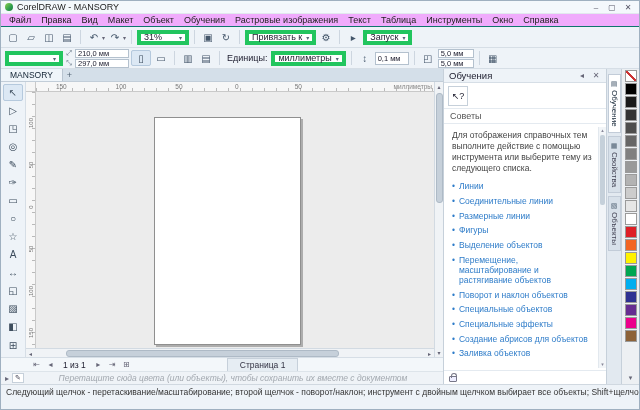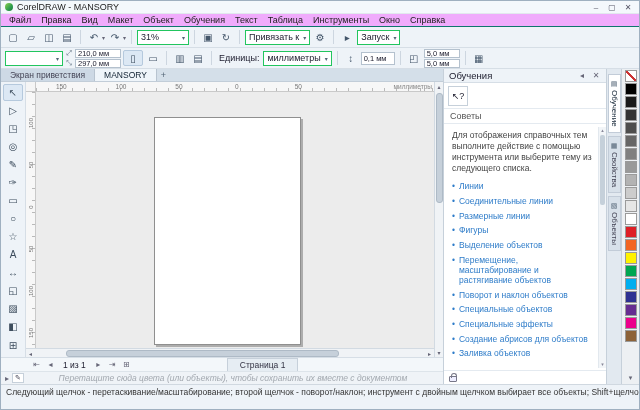--- a/index.html
+++ b/index.html
@@ -16,27 +16,27 @@
 
   
   .menubar { height:13px; background:#f0abfc; display:flex; align-items:center; padding-left:3px; border-bottom:1px solid #0f766e; }
   .menu-item { padding:0 5px; font-size:9px; color:#222; height:13px; display:flex; align-items:center; }
 
   
   .toolbar, .propbar { height:21px; background:#eef3f8; border-bottom:1px solid #d6dee6; display:flex; align-items:center; padding:0 4px; gap:2px; }
   .tbtn { min-width:16px; height:16px; display:flex; align-items:center; justify-content:center; color:#44566a; font-size:10px; border-radius:2px; }
   .tcaret { font-size:6px; color:#667; margin-left:-2px; }
   .sep { width:1px; height:14px; background:#cdd6e0; margin:0 3px; flex:0 0 auto; }
-  .combo { height:15px; border:1px solid #22c55e; background:#fff; display:flex; align-items:center; padding:0 3px; gap:4px; font-size:9px; color:#223; }
+  .combo { height:15px; border:4px solid #22c55e; background:#fff; display:flex; align-items:center; padding:0 3px; gap:4px; font-size:9px; color:#223; }
   .combo .caret { font-size:6px; color:#567; }
   .tlabel { font-size:9px; color:#223; padding:0 2px; }
   .stack { display:flex; flex-direction:column; gap:1px; justify-content:center; }
   .mini-field { display:flex; align-items:center; gap:2px; height:9px; }
   .mini-field .fic { font-size:7px; color:#567; width:8px; text-align:center; }
-  .mini-field input { width:46px; height:9px; font-size:7.5px; border:1px solid #b4c1ce; background:#fff; padding:0 2px; font-family:inherit; color:#223; }
+  .mini-field input { width:54px; height:9px; font-size:7.5px; border:1px solid #b4c1ce; background:#fff; padding:0 2px; font-family:inherit; color:#223; }
   .nudge-input { width:34px; height:13px; font-size:7.5px; border:1px solid #b4c1ce; background:#fff; padding:0 2px; font-family:inherit; color:#223; }
 
   
   .middle { flex:1; display:flex; min-height:0; }
   .left-col { flex:1; display:flex; flex-direction:column; min-width:0; }
 
   .doctabs { height:13px; display:flex; align-items:stretch; background:#d4dfe9; border-bottom:1px solid #c2cdd8; }
   .doctab { padding:0 9px; font-size:8.5px; display:flex; align-items:center; background:#cdd9e5; border-right:1px solid #b8c4d0; color:#445; }
   .doctab.active { background:#eff5fa; color:#123; }
   .addtab { width:13px; display:flex; align-items:center; justify-content:center; font-size:9px; color:#567; }
@@ -134,20 +134,21 @@
     </span>
   </div>
 
   <div class="menubar">
     <span class="menu-item">Файл</span>
     <span class="menu-item">Правка</span>
     <span class="menu-item">Вид</span>
     <span class="menu-item">Макет</span>
     <span class="menu-item">Объект</span>
     <span class="menu-item">Обучения</span>
+    <span class="menu-item">Растровые изображения</span>
     <span class="menu-item">Текст</span>
     <span class="menu-item">Таблица</span>
     <span class="menu-item">Инструменты</span>
     <span class="menu-item">Окно</span>
     <span class="menu-item">Справка</span>
   </div>
 
   <div class="toolbar">
     <span class="tbtn">▢</span>
     <span class="tbtn">▱</span>
@@ -221,21 +222,20 @@
     </span>
     <span class="sep"></span>
     <span class="tbtn">▦</span>
   </div>
 
   <div class="middle">
 
     <div class="left-col">
 
       <div class="doctabs">
-        <span class="doctab">Экран приветствия</span>
         <span class="doctab active">MANSORY</span>
         <span class="addtab">+</span>
       </div>
 
       <div class="canvas-zone">
 
         <div class="toolbox">
           <span class="tool active">↖</span>
           <span class="tool">▷</span>
           <span class="tool">◳</span>

